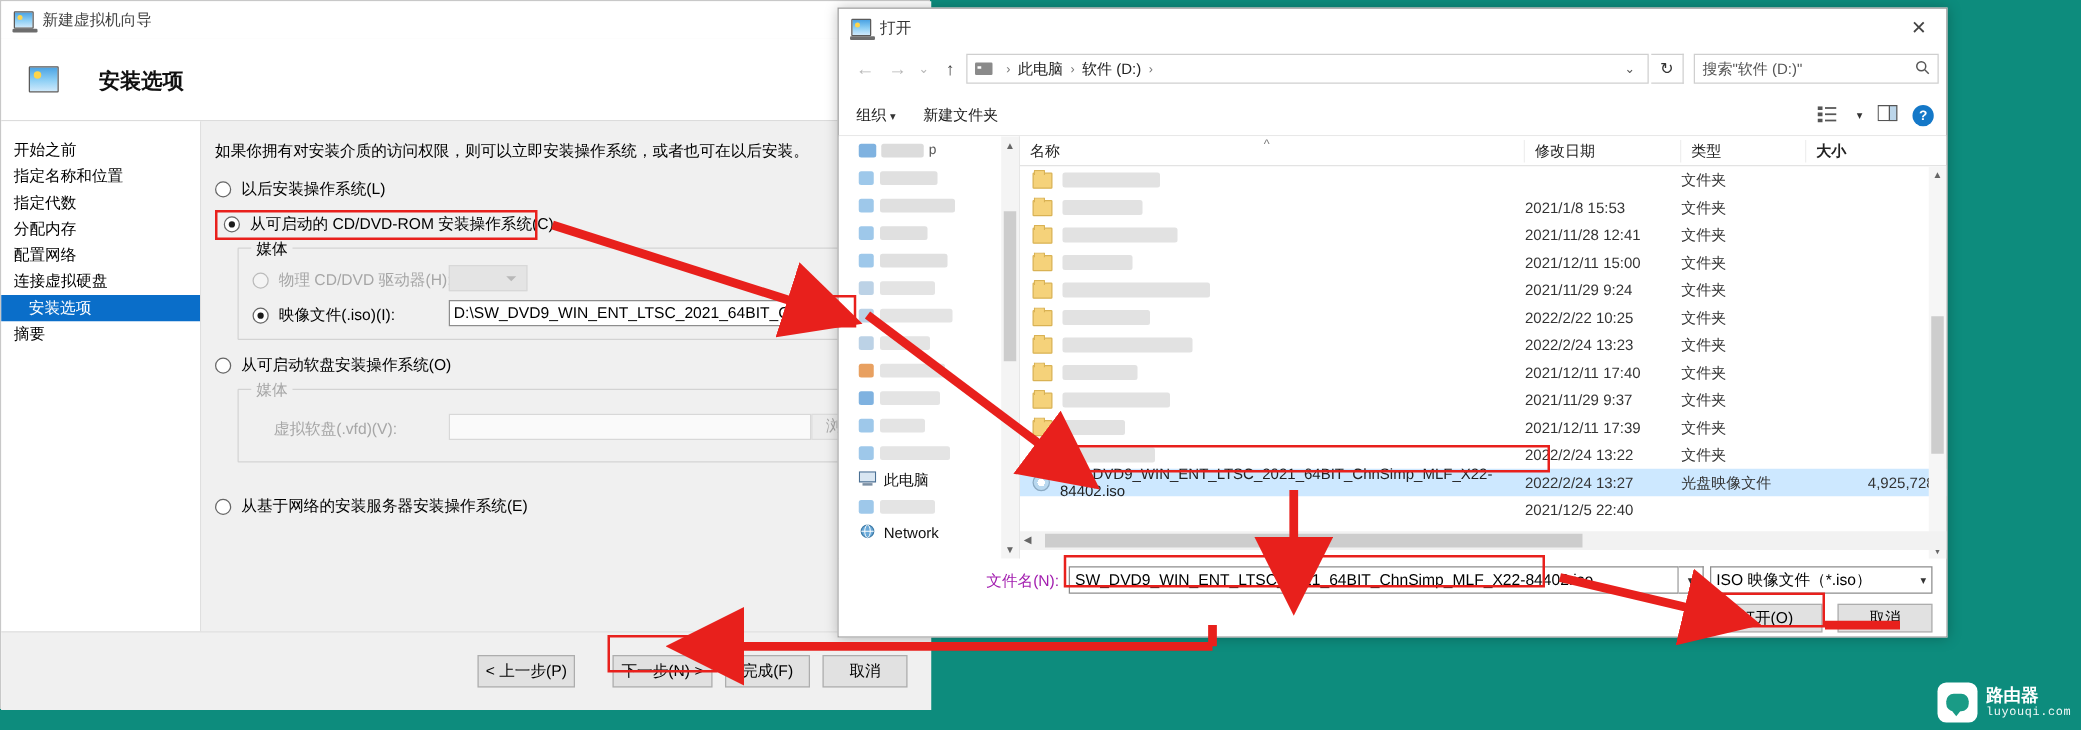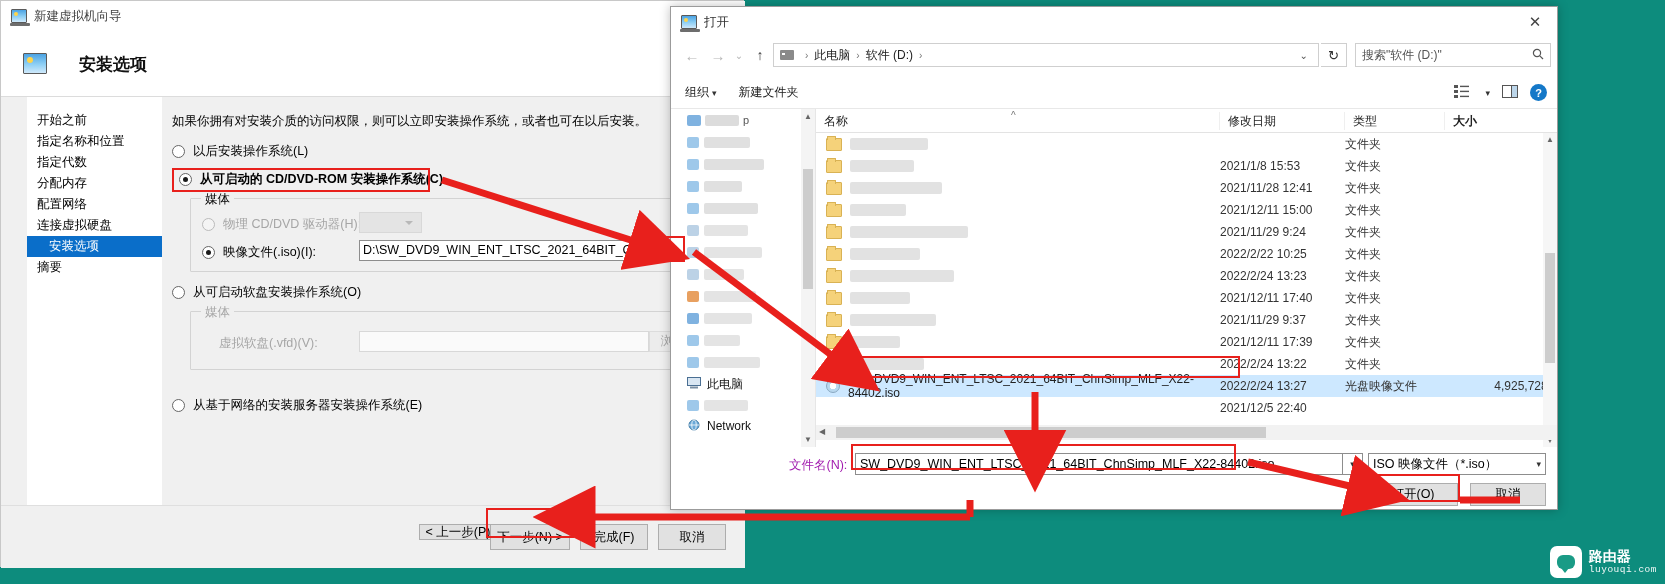--- a/index.html
+++ b/index.html
@@ -55,21 +55,20 @@
   .wiz-header-title {
     position: absolute; left: 78px; top: 22px;
     font-size: 17px; font-weight: bold; color: #111;
   }
 
   
   .wiz-sidebar {
     position: absolute; left: 0; top: 96px; width: 160px; height: 471px;
     background: #ffffff; border-right: 1px solid #dfdfdf;
     padding-top: 13px;
-    margin-left: 26px;
   }
   .nav-item {
     height: 21px; line-height: 21px; padding-left: 10px;
     font-size: 12.5px; color: #000; white-space: nowrap;
   }
   .nav-item.sub { padding-left: 22px; }
   .nav-item.active { background: #0a6ec9; color: #fff; }
 
   
   .wiz-content {
@@ -310,21 +309,21 @@
 
     <div class="wiz-content">
 
       <div class="intro-text">如果你拥有对安装介质的访问权限，则可以立即安装操作系统，或者也可在以后安装。</div>
 
       <div class="radio-row" style="left:10px; top:46px;">
         <span class="radio"></span>
         <span>以后安装操作系统(L)</span>
       </div>
 
-      <div class="radio-row" style="left:17px; top:74px;font-weight:bold;">
+      <div class="radio-row" style="left:17px; top:74px;">
         <span class="radio checked"></span>
         <span>从可启动的 CD/DVD-ROM 安装操作系统(C)</span>
       </div>
 
       <div class="group-box" style="left:28px; top:101px; width:515px; height:74px;">
         <span class="group-label">媒体</span>
       </div>
 
       <div class="radio-row" style="left:40px; top:119px;">
         <span class="radio disabled"></span>
@@ -351,21 +350,21 @@
       <div class="text-input dim" style="position:absolute; left:197px; top:234px; width:290px;"></div>
       <div class="btn dim" style="position:absolute; left:487px; top:234px; width:36px; height:21px;">浏</div>
 
       <div class="radio-row" style="left:10px; top:300px;">
         <span class="radio"></span>
         <span>从基于网络的安装服务器安装操作系统(E)</span>
       </div>
     </div>
 
     <div class="wiz-footer">
-      <div class="btn" style="position:absolute; left:418px; top:18px; width:78px; height:16px;">&lt; 上一步(P)</div>
+      <div class="btn" style="position:absolute; left:381px; top:18px; width:78px; height:26px;">&lt; 上一步(P)</div>
       <div class="btn" style="position:absolute; left:489px; top:18px; width:80px; height:26px;">下一步(N) &gt;</div>
       <div class="btn" style="position:absolute; left:579px; top:18px; width:68px; height:26px;">完成(F)</div>
       <div class="btn" style="position:absolute; left:657px; top:18px; width:68px; height:26px;">取消</div>
     </div>
   </div>
 
   <div class="dialog">
 
     <div class="dlg-title">
       <span class="mini-icon"></span>

